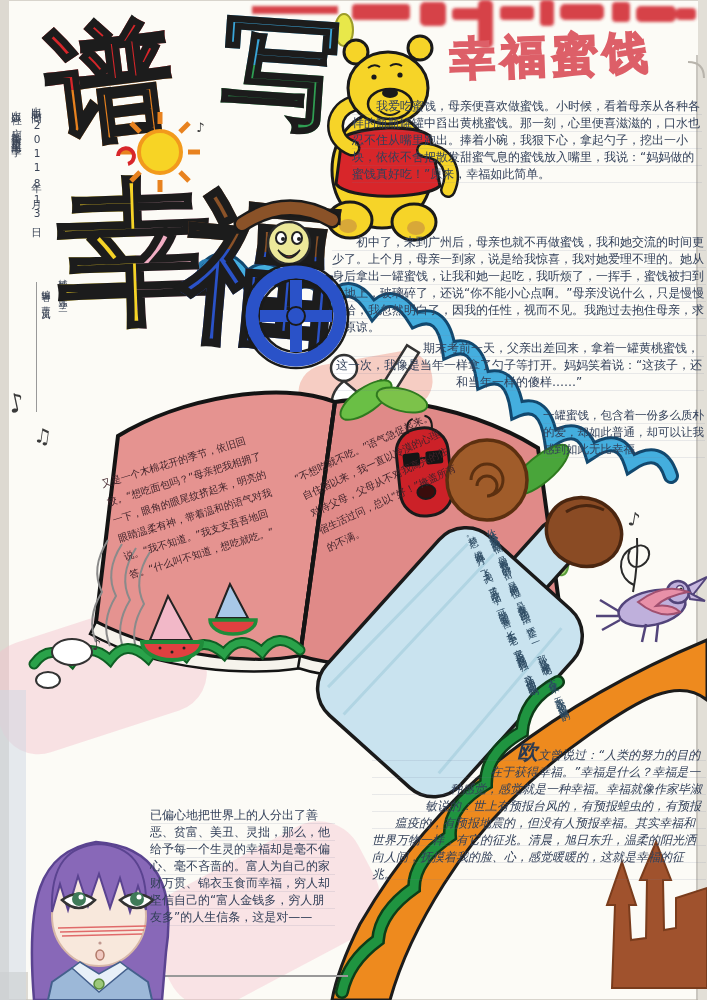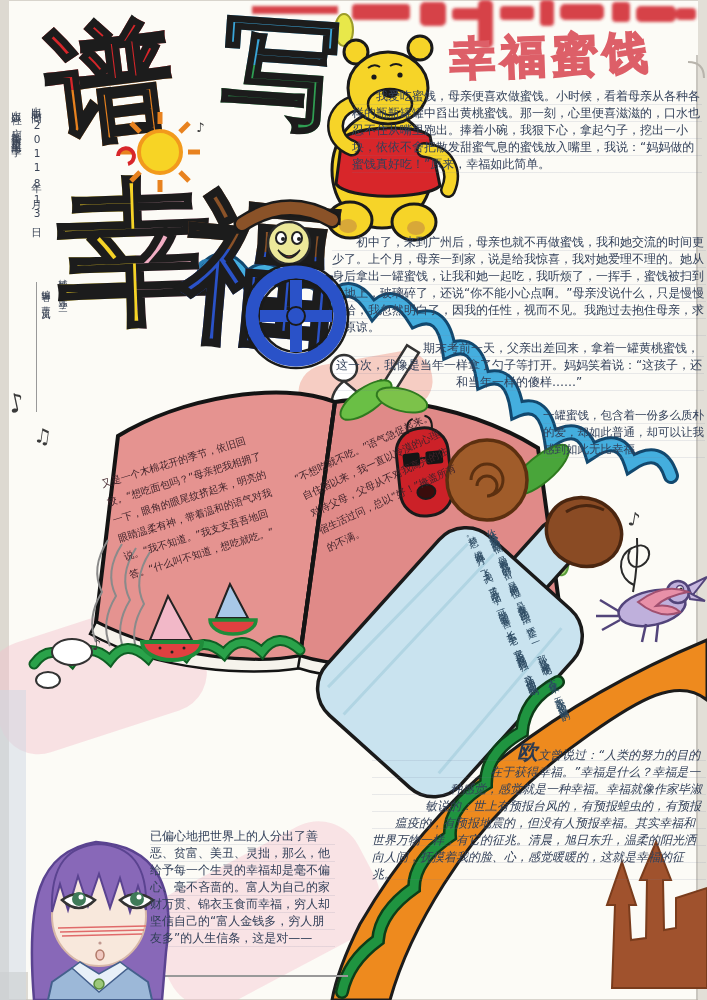--- a/index.html
+++ b/index.html
@@ -3,26 +3,26 @@
 <meta charset="utf-8">
 <style>
   html,body{margin:0;padding:0;background:#d8d4cc;}
   .page{position:relative;width:707px;height:1000px;background:#fcfbf6;overflow:hidden;
         font-family:"DejaVu Sans",sans-serif;box-shadow:inset 0 0 0 1px #d8d4cc;}
   .art{position:absolute;left:0;top:0;z-index:0;}
   .ovl{position:absolute;left:0;top:0;z-index:3;pointer-events:none;}
   
   .hand{position:absolute;z-index:2;font-size:12px;line-height:17px;color:#33415a;
         background-image:repeating-linear-gradient(180deg,transparent 0 16px,rgba(110,120,150,.14) 16px 17px);}
-  .p1{left:352px;top:76px;width:350px;text-indent:24px;}
+  .p1{left:352px;top:86px;width:350px;text-indent:24px;}
   .p2{left:332px;top:222px;width:374px;text-indent:24px;}
   .p3{left:334px;top:328px;width:370px;text-indent:84px;text-align:center;}
   .p4{left:543px;top:395px;width:162px;font-size:11.5px;}
   .cloud1{left:14px;top:698px;width:350px;}
-  .cloud2{left:150px;top:816px;width:185px;margin-top:12px;}
+  .cloud2{left:150px;top:795px;width:185px;margin-top:12px;}
   .bottom1{left:372px;top:744px;width:334px;font-style:italic;}
   .bottom2{left:372px;top:918px;width:332px;text-indent:24px;}
   .shim{float:left;clear:left;height:17px;}
   .s1{width:145px;} .s2{width:118px;} .s3{width:78px;} .s4{width:53px;} .s5{width:23px;}
   .shim-r{float:right;width:94px;height:70px;}
   .drop{font-size:21px;font-weight:bold;color:#2b3a50;}
   
   .vcol{position:absolute;z-index:2;writing-mode:vertical-rl;text-orientation:upright;
         color:#3a4456;letter-spacing:2px;}
   .m1{left:30px;top:98px;height:300px;font-size:10.5px;}

